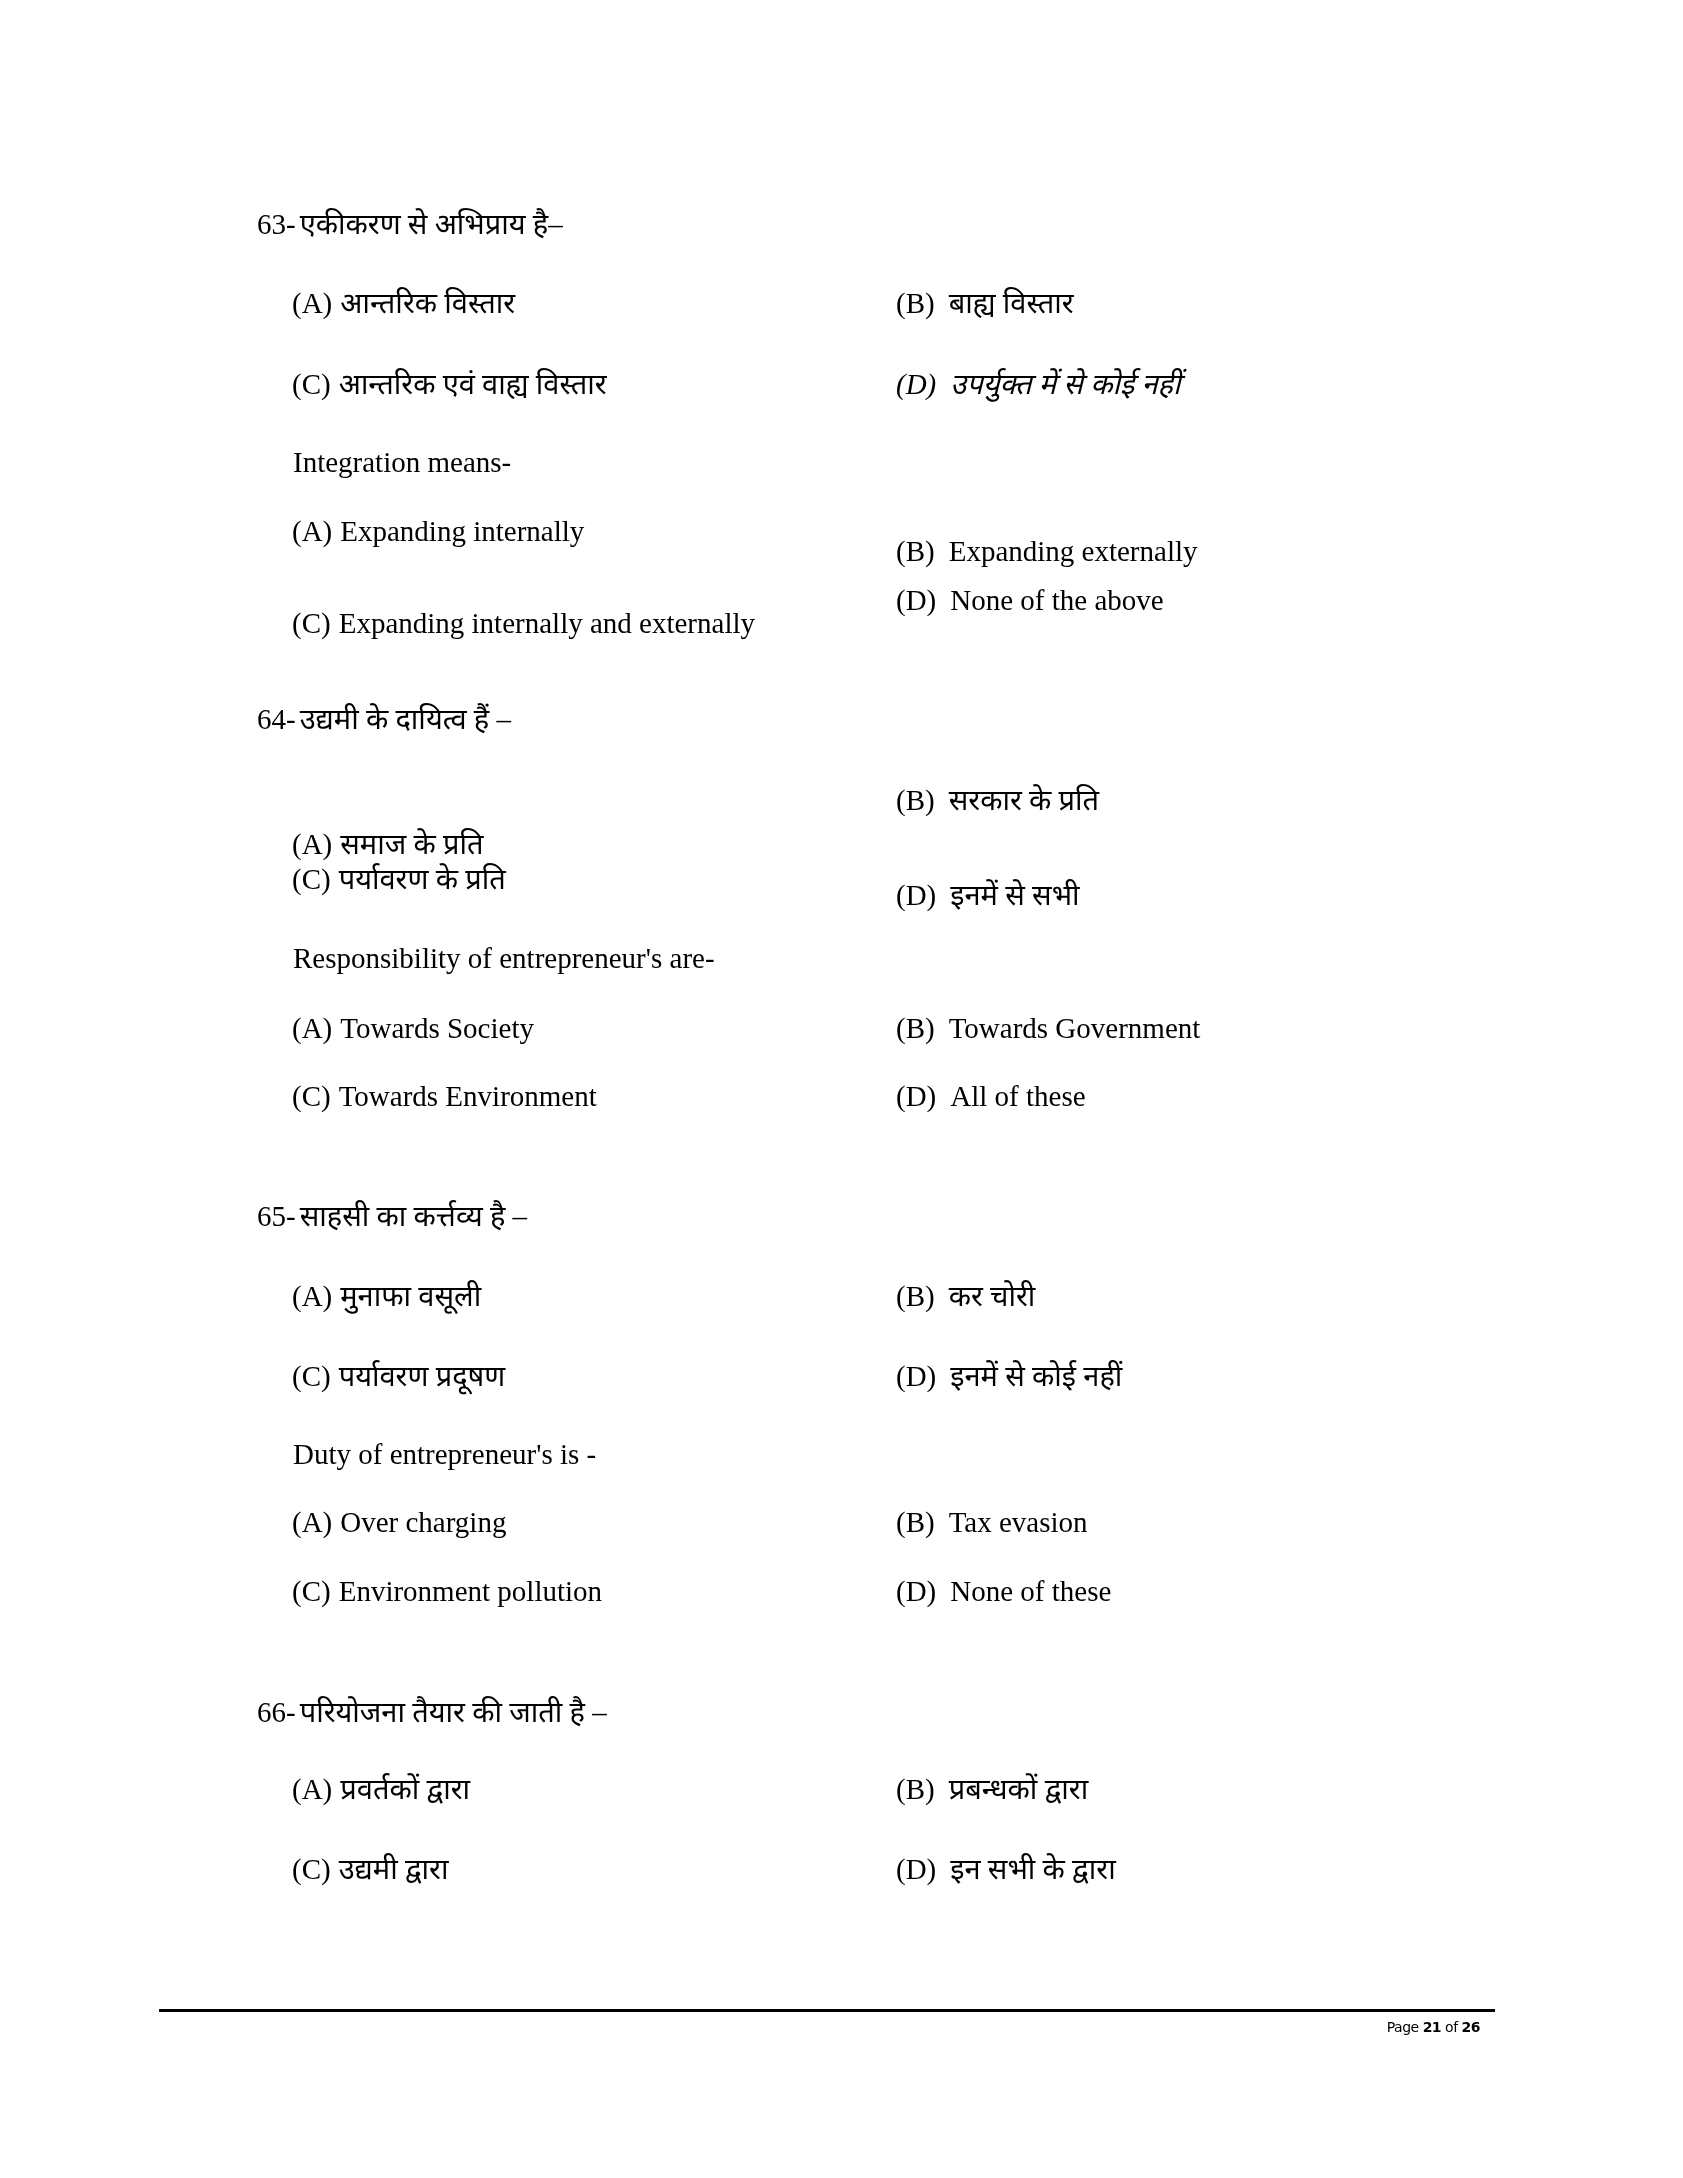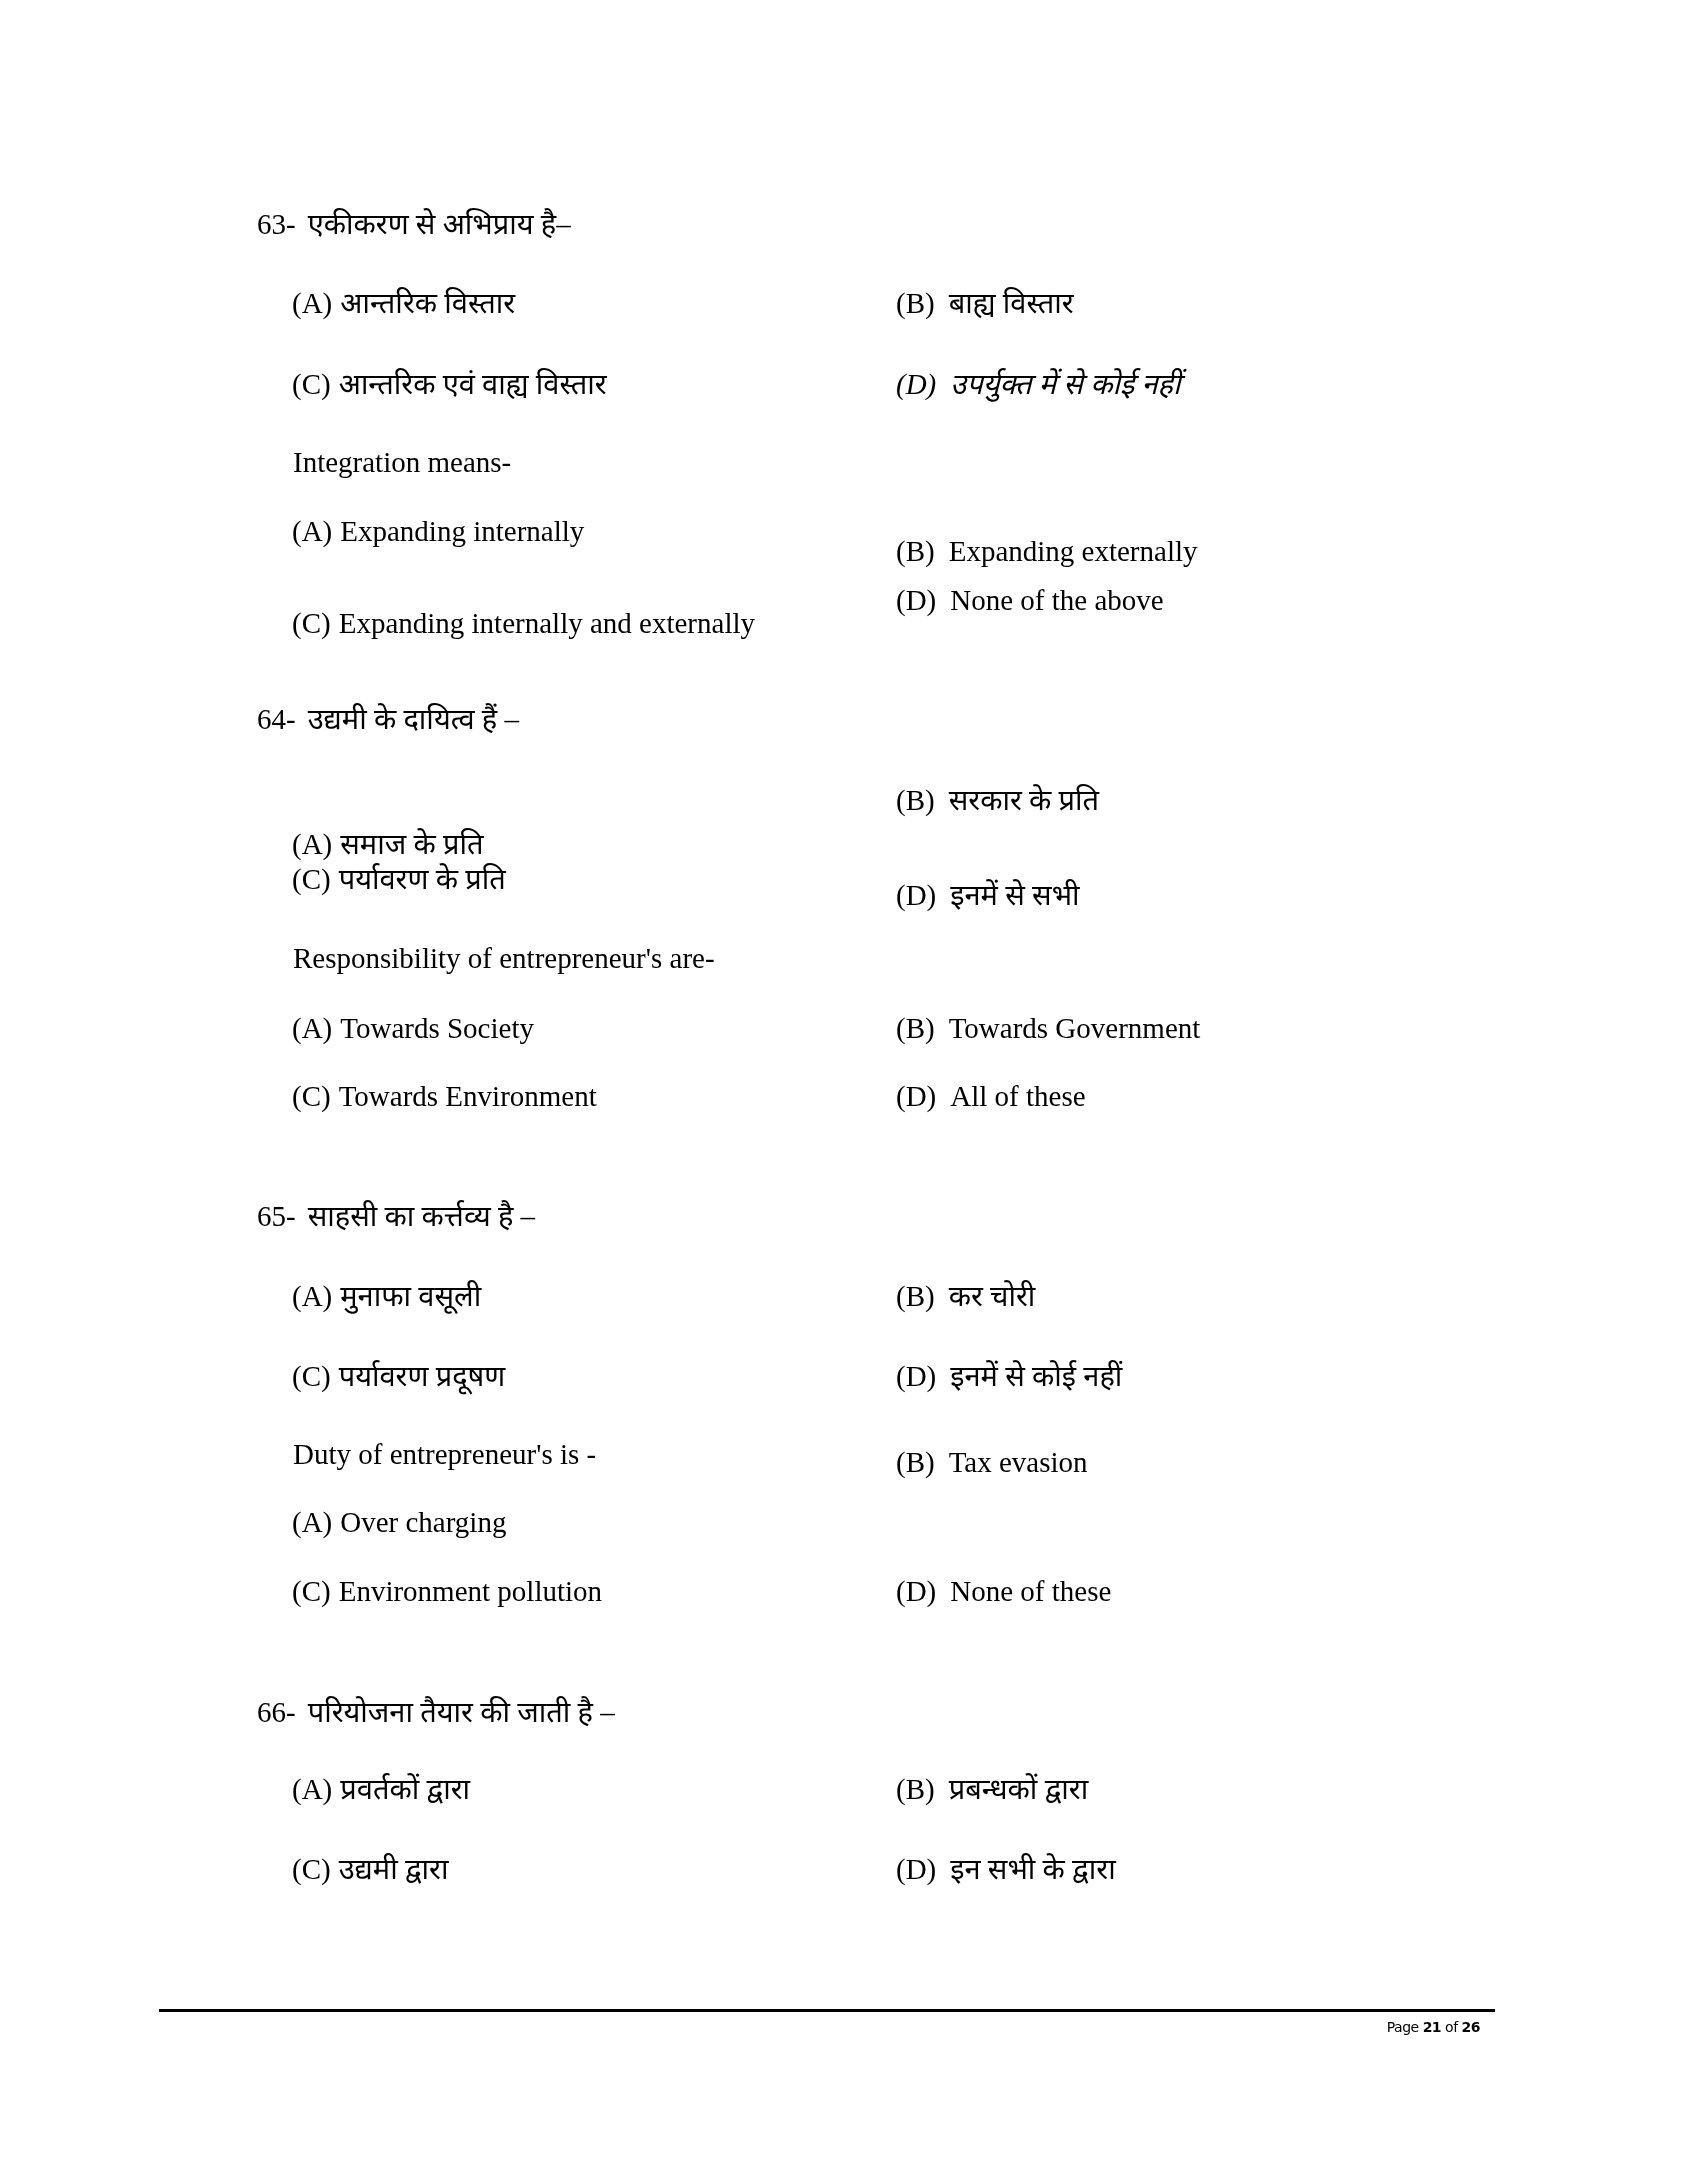--- a/index.html
+++ b/index.html
@@ -27,21 +27,21 @@
     font-size: 29px;
     line-height: 30px;
     white-space: nowrap;
   }
   .q-title { left: 257px; }
   .opt-left { left: 292px; }
   .opt-right { left: 896px; }
   .eng-q { left: 293px; }
   .label { display: inline-block; margin-right: 8px; }
   .opt-right .label { margin-right: 14px; }
-  .qnum { margin-right: 12px; }
+  .qnum { margin-right: 4px; }
 
   .footer-rule {
     position: absolute;
     left: 159px;
     top: 2009px;
     width: 1336px;
     height: 3px;
     background: #000000;
   }
   .footer-page {
@@ -132,21 +132,21 @@
   <div class="line opt-left" style="top:1361px;">
     <span class="label">(C)</span><span>पर्यावरण प्रदूषण</span>
   </div>
   <div class="line opt-right" style="top:1361px;">
     <span class="label">(D)</span><span>इनमें से कोई नहीं</span>
   </div>
   <div class="line eng-q" style="top:1439px;">Duty of entrepreneur's is -</div>
   <div class="line opt-left" style="top:1507px;">
     <span class="label">(A)</span><span>Over charging</span>
   </div>
-  <div class="line opt-right" style="top:1447px;">
+  <div class="line opt-right" style="top:1507px;">
     <span class="label">(B)</span><span>Tax evasion</span>
   </div>
   <div class="line opt-left" style="top:1576px;">
     <span class="label">(C)</span><span>Environment pollution</span>
   </div>
   <div class="line opt-right" style="top:1576px;">
     <span class="label">(D)</span><span>None of these</span>
   </div>
 
   <div class="line q-title" style="top:1697px;">

